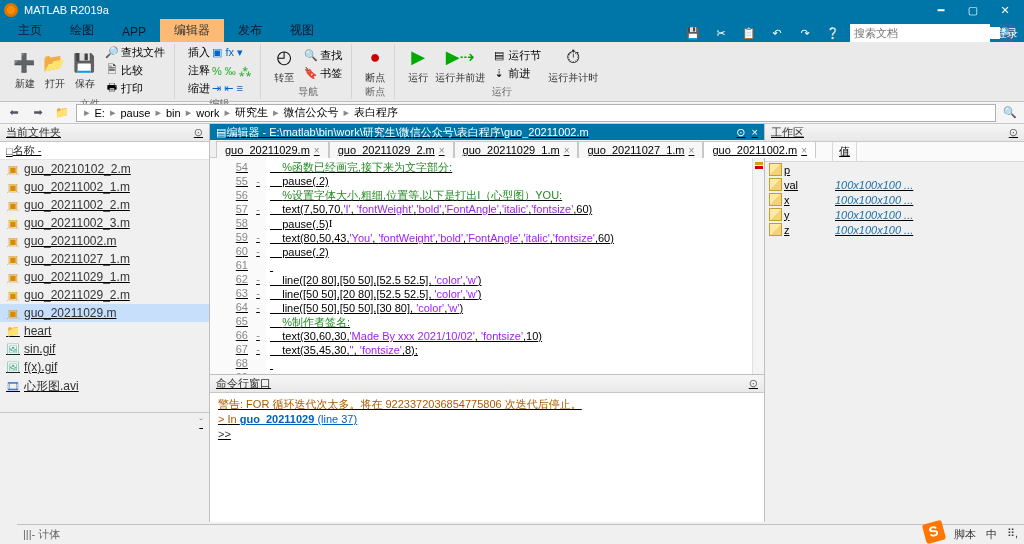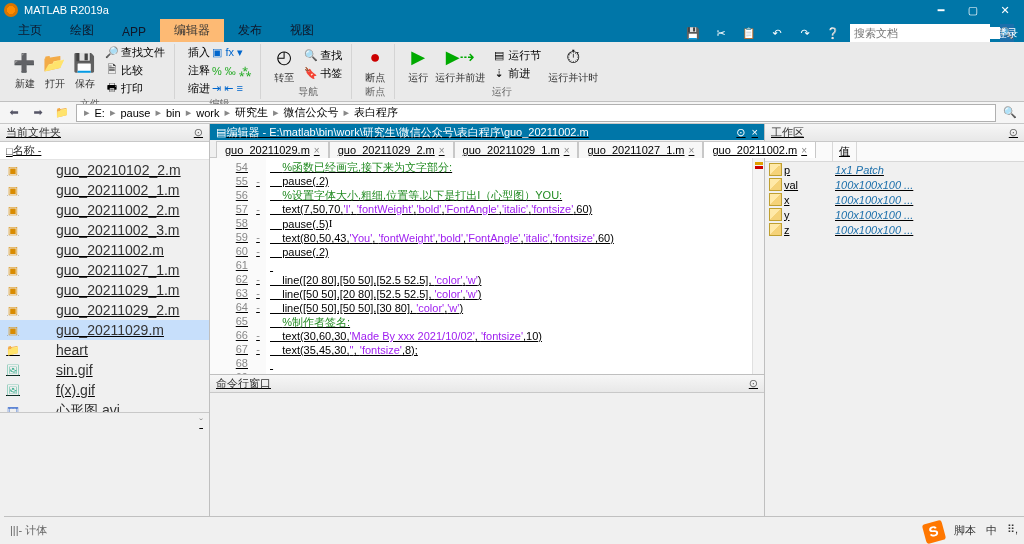--- a/index.html
+++ b/index.html
@@ -35,21 +35,21 @@
 .pathbar .sep { color:#888; padding:0 3px; }
 .pathbar .mag { color:#556; }
 .mainrow { display:flex; height:398px;text-decoration:underline; }
 .panel-head { height:18px; background:linear-gradient(#f6f6f6,#e8e8e8); border-bottom:1px solid #c8c8c8; display:flex; align-items:center; padding:0 6px; font-size:11px; color:#333; }
 .panel-head .odot { margin-left:auto; color:#666; cursor:pointer; }
 .leftcol { width:210px; border-right:1px solid #bfbfbf; display:flex; flex-direction:column; }
 .fbrowser { flex:1; overflow:auto; }
 .frow { display:flex; align-items:center; padding:2px 6px; gap:4px; cursor:pointer; }
 .frow.sel { background:#c7dffb; }
 .frow .fic { width:14px; height:14px; display:inline-flex; align-items:center; justify-content:center; }
-.frow .ft { font-size:14px; color:#333;margin-left:32px; }
+.frow .ft { font-size:12px; color:#333; }
 .leftbottom { height:110px; border-top:1px solid #c8c8c8; padding:4px 6px; font-size:11px; color:#333; }
 .midcol { flex:1; display:flex; flex-direction:column; min-width:0; }
 .ed-head { height:18px; background:#0076a8; color:#fff; display:flex; align-items:center; padding:0 6px; font-size:11px; }
 .ed-head .odot { margin-left:auto; display:flex; gap:6px; }
 .ed-tabs { height:20px; background:#f0f0f0; border-bottom:1px solid #c8c8c8; display:flex; align-items:flex-end; padding-left:6px; }
 .etab { padding:2px 8px; border:1px solid #c8c8c8; border-bottom:0; background:#f7f7f7; position:relative; top:1px; display:flex; align-items:center; gap:4px; font-size:11px; cursor:pointer; }
 .etab.active { background:#fff; }
 .etab .x { color:#888; font-size:10px; }
 .etab-add { padding:2px 6px; color:#0a0; font-weight:bold; }
 .ed-body { flex:1; display:flex; overflow:hidden; background:#fff; min-height:216px; }
@@ -69,21 +69,21 @@
 .warn { color:#ad5a00; }
 .warn .lnk { color:#0060c0; text-decoration:underline; }
 .prompt { color:#333; }
 .rightcol { width:260px; border-left:1px solid #bfbfbf; display:flex; flex-direction:column; }
 .wshead { display:flex; background:#fafafa; border-bottom:1px solid #d8d8d8; font-size:11px; }
 .wshead div { padding:2px 6px; border-right:1px solid #d8d8d8; }
 .wsrow { display:flex; padding:1px 2px; font-size:11px; align-items:center; }
 .wsrow .n { width:68px; display:flex; align-items:center; gap:2px; padding-left:2px; }
 .wsrow .v { flex:1; color:#1b6fab; font-style:italic; }
 .cube { width:13px; height:13px; display:inline-block; border:1px solid #c0a030; background:linear-gradient(135deg,#ffe9a8 50%,#f5d278 50%); }
-.statusbar { position:absolute; bottom:0; left:4px; right:0; height:28px; background:#f0f0f0; border-top:1px solid #c0c0c0; display:flex; align-items:center; padding:0 6px; font-size:11px; color:#666; }
+.statusbar { position:absolute; bottom:0; left:17px; right:0; height:20px; background:#f0f0f0; border-top:1px solid #c0c0c0; display:flex; align-items:center; padding:0 6px; font-size:11px; color:#666; }
 .statusbar .sright { margin-left:auto; display:flex; gap:10px; }
 .statusbar .sright .cn { color:#333; }
 .sogou { position:absolute; right:80px; bottom:2px; width:20px; height:20px; background:#ff7700; transform:rotate(-15deg); border-radius:3px; }
 .sogou::after { content:"S"; color:#fff; font-weight:bold; font-size:14px; position:absolute; left:5px; top:1px; }
 </style>
 </head>
 <body>
 
 <div class="titlebar">
   <span class="logo"></span>
@@ -393,39 +393,43 @@
       <div class="ed-side">
         <div class="mark" style="top:4px;background:#e0a000"></div>
         <div class="mark" style="top:8px;background:#c00"></div>
       </div>
     </div>
     <div class="cmdwin">
       <div class="panel-head">
           <span>命令行窗口</span>
           <span class="odot">⊙</span>
         </div>
+      <div class="cmd-body">
+        <div class="warn"><span>警告: FOR 循环迭代次太多。将在 9223372036854775806 次迭代后停止。</span></div>
+        <div class="warn">&gt; <span>In </span><b class="lnk">guo_20211029</b><span class="lnk"> (line 37)</span></div>
+        <div class="prompt"><span>&gt;&gt; </span></div>
+      </div>
     </div>
   </div>
 
   <div class="rightcol">
     <div class="panel-head">
         <span>工作区</span>
         <span class="odot">⊙</span>
       </div>
     <div class="wshead">
       <div style="width:68px">名称 -</div>
         <div>值</div>
     </div>
     <div id="wsbody">
         <div class="wsrow">
           <div class="n">
             <span class="cube"></span>
             <span>p</span>
           </div>
-          <div class="v">1x1 Patch</div>
         </div>
         <div class="wsrow">
           <div class="n">
             <span class="cube"></span>
             <span>val</span>
           </div>
           <div class="v">100x100x100 ...</div>
         </div>
         <div class="wsrow">
           <div class="n">

